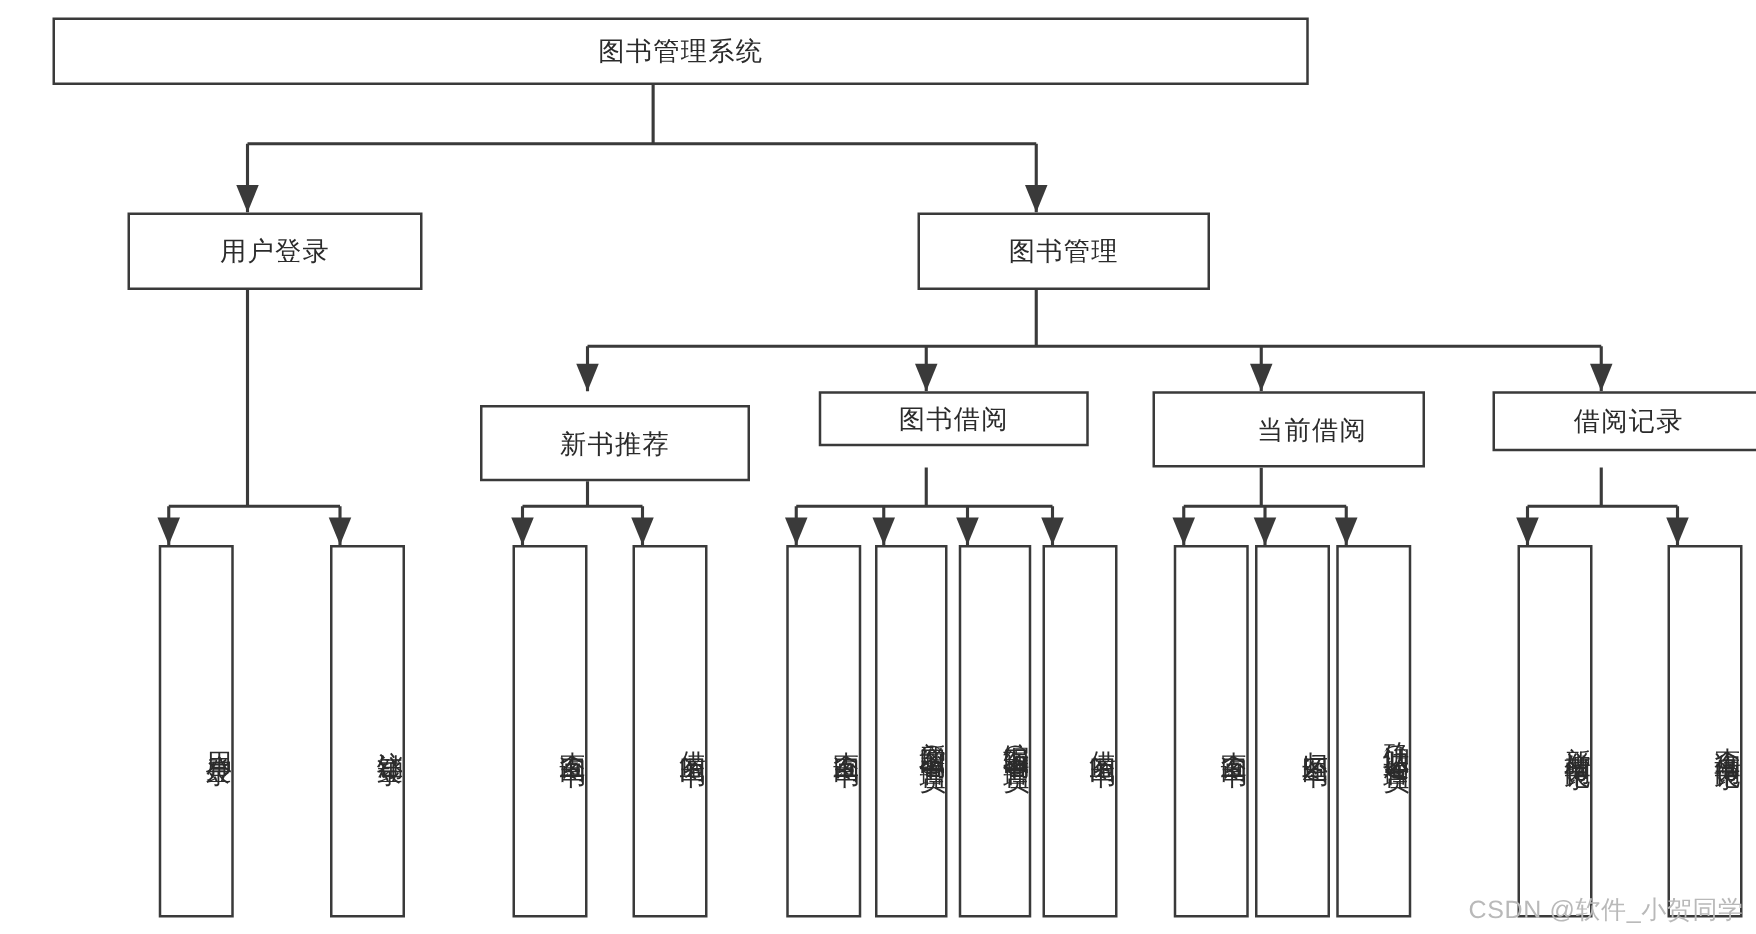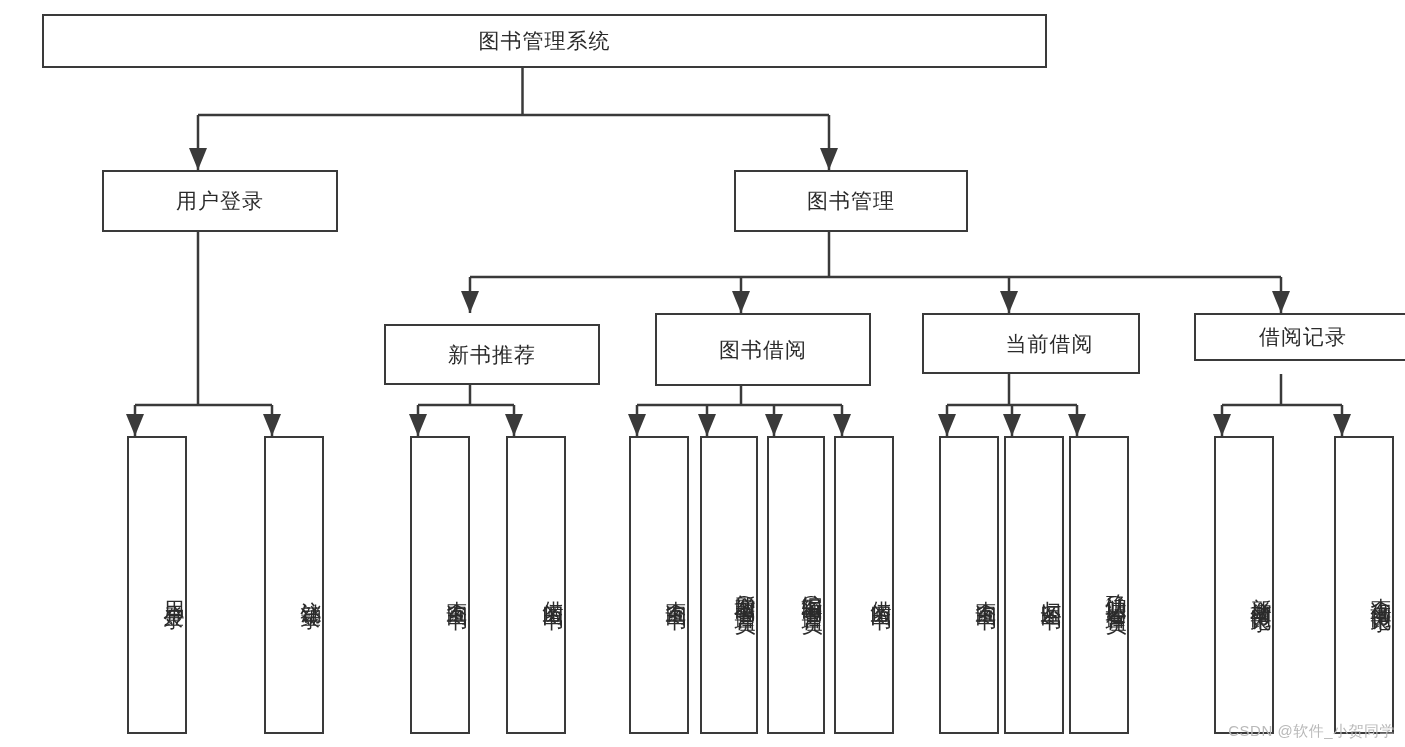--- a/index.html
+++ b/index.html
@@ -52,21 +52,21 @@
     align-items: flex-start;
     justify-content: center;
     padding-top: 10px;
     overflow: hidden;
     white-space: nowrap;
   }
   .watermark {
     position: absolute;
     right: 10px;
     bottom: 6px;
-    font-size: 15px;
+    font-size: 20px;
     color: #b9b9b9;
     white-space: nowrap;
     letter-spacing: 0.5px;
   }
 </style>
 </head>
 <body>
 
 <div id="diagram-root">
 
@@ -131,21 +131,21 @@
       </div>
       <div class="node-box node-h" style="left: 80px; top: 170px; width: 236px; height: 62px; border-color: rgb(58, 58, 58); background: rgb(255, 255, 255); color: rgb(43, 43, 43);">
         <span>用户登录</span>
       </div>
       <div class="node-box node-h" style="left: 712px; top: 170px; width: 234px; height: 62px; border-color: rgb(58, 58, 58); background: rgb(255, 255, 255); color: rgb(43, 43, 43);">
         <span>图书管理</span>
       </div>
       <div class="node-box node-h" style="left: 362px; top: 324px; width: 216px; height: 61px; border-color: rgb(58, 58, 58); background: rgb(255, 255, 255); color: rgb(43, 43, 43);">
         <span>新书推荐</span>
       </div>
-      <div class="node-box node-h" style="left: 633px; top: 313px; width: 216px; height: 73px; border-color: rgb(58, 58, 58); background: rgb(255, 255, 255); color: rgb(43, 43, 43);">
+      <div class="node-box node-h" style="left: 633px; top: 313px; width: 216px; height: 44px; border-color: rgb(58, 58, 58); background: rgb(255, 255, 255); color: rgb(43, 43, 43);">
         <span>图书借阅</span>
       </div>
       <div class="node-box node-h" style="left: 900px; top: 313px; width: 218px; height: 61px; border-color: rgb(58, 58, 58); background: rgb(255, 255, 255); color: rgb(43, 43, 43); padding-left: 37px;">
         <span>当前借阅</span>
       </div>
       <div class="node-box node-h" style="left: 1172px; top: 313px; width: 218px; height: 48px; border-color: rgb(58, 58, 58); background: rgb(255, 255, 255); color: rgb(43, 43, 43);">
         <span>借阅记录</span>
       </div>
       <div class="node-box node-v" style="left: 105px; top: 436px; width: 60px; height: 298px; border-color: rgb(58, 58, 58); background: rgb(255, 255, 255); color: rgb(43, 43, 43);">
         <span>用户登录</span>

